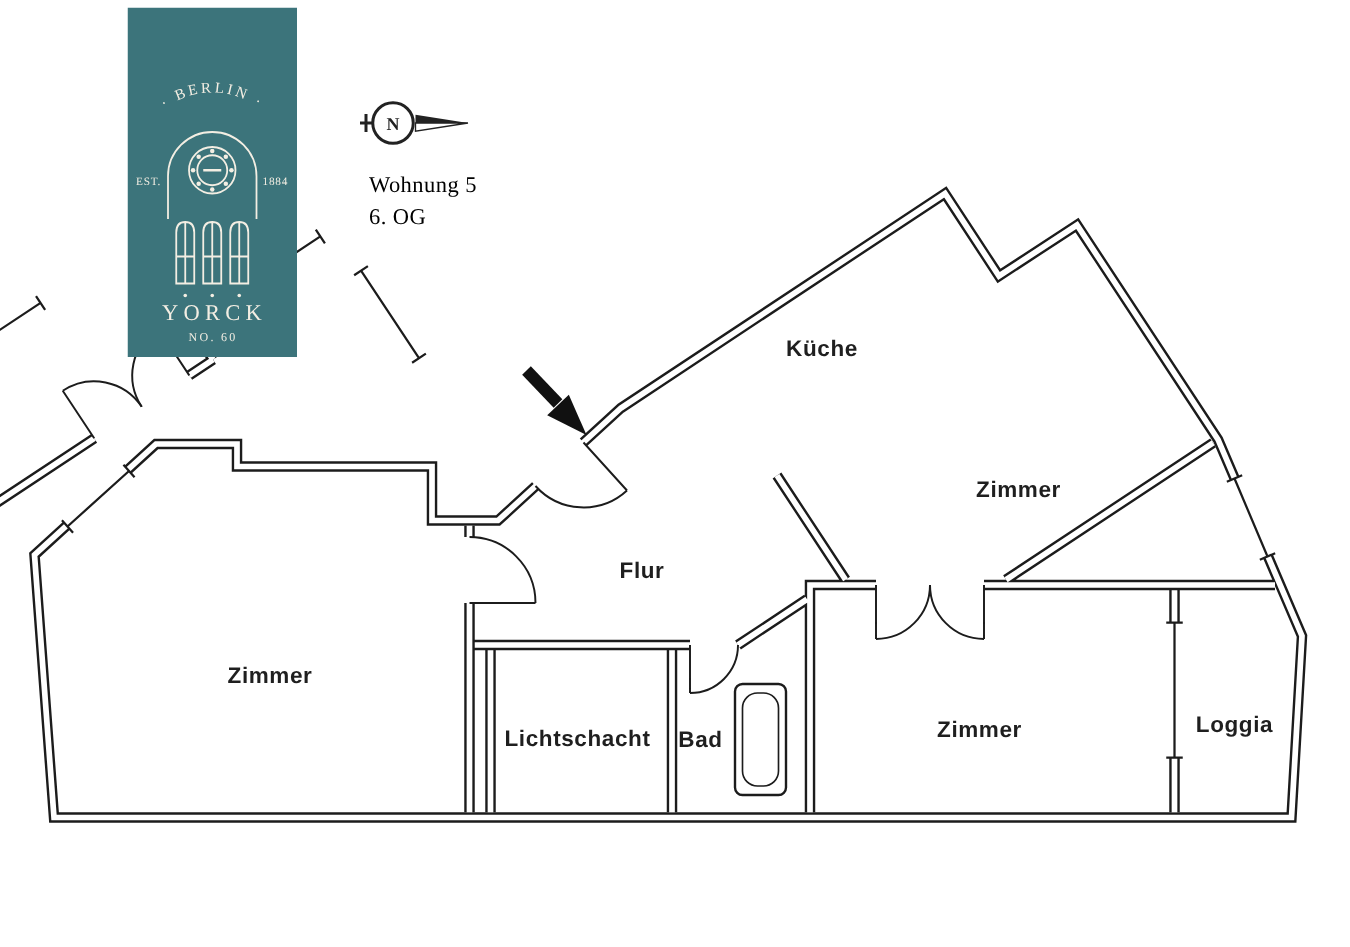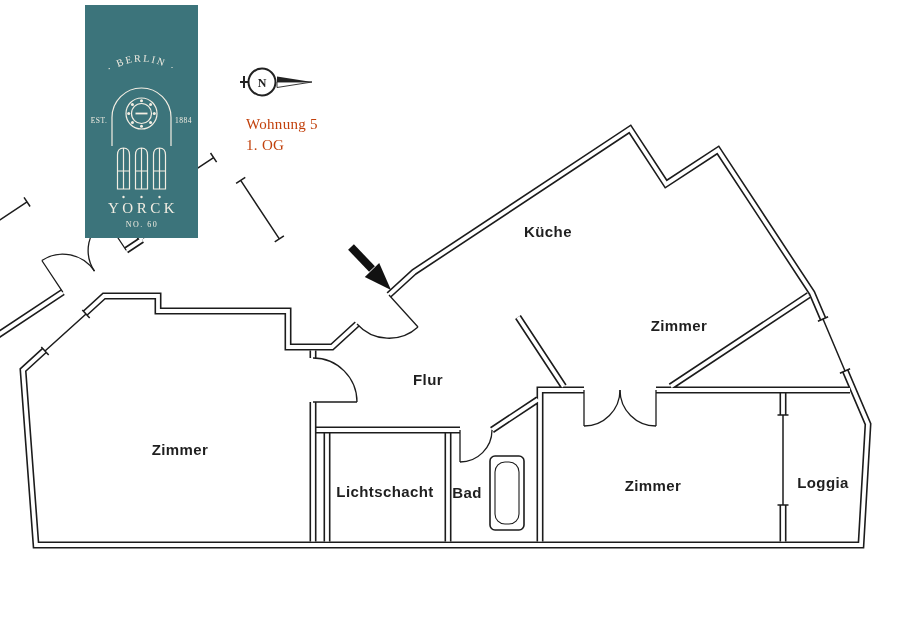--- a/index.html
+++ b/index.html
@@ -17,21 +17,21 @@
   .wline { fill:none; stroke:#1c1c1c; stroke-width:1.5; }
   .patchrect { fill:#ffffff; stroke:none; }
   .patchline { fill:none; stroke:#ffffff; stroke-linecap:butt; }
   .tub { fill:#ffffff; stroke:#1c1c1c; }
 
   .rlabel {
     font-family:"Liberation Sans", sans-serif; font-weight:700; font-size:15px;
     letter-spacing:0.4px; fill:#1f1f1f; text-anchor:middle;
   }
   .titleblock {
-    position:absolute; left:246px; top:114px; color:#c2410c;
+    position:absolute; left:246px; top:114px; color:#000000;
     font-family:"Liberation Serif", serif; font-size:15px; line-height:21px;
     letter-spacing:0.3px;
   }
   
   .lart  { fill:none; stroke:#f3eee3; stroke-width:1.2; }
   .ldot  { fill:#f3eee3; stroke:none; }
   .ltext { font-family:"Liberation Serif", serif; fill:#f3eee3; text-anchor:middle; }
   .l-arc  { font-size:10px;  letter-spacing:2px; }
   .l-est  { font-size:7.5px; letter-spacing:0.5px; }
   .l-name { font-size:15px;  letter-spacing:3.5px; }
@@ -159,16 +159,16 @@
       <circle class="ldot" cx="56.5" cy="192" r="1.2"></circle>
       <circle class="ldot" cx="74.5" cy="192" r="1.2"></circle>
     </g>
 
     <text class="ltext l-name" x="58" y="208">YORCK</text>
     <text class="ltext l-num" x="57" y="222">NO. 60</text>
   </svg>
 
   <div class="titleblock">
     <div>Wohnung 5</div>
-    <div>1. OG</div>
+    <div>6. OG</div>
   </div>
 
 </div>
 
 </body></html>

